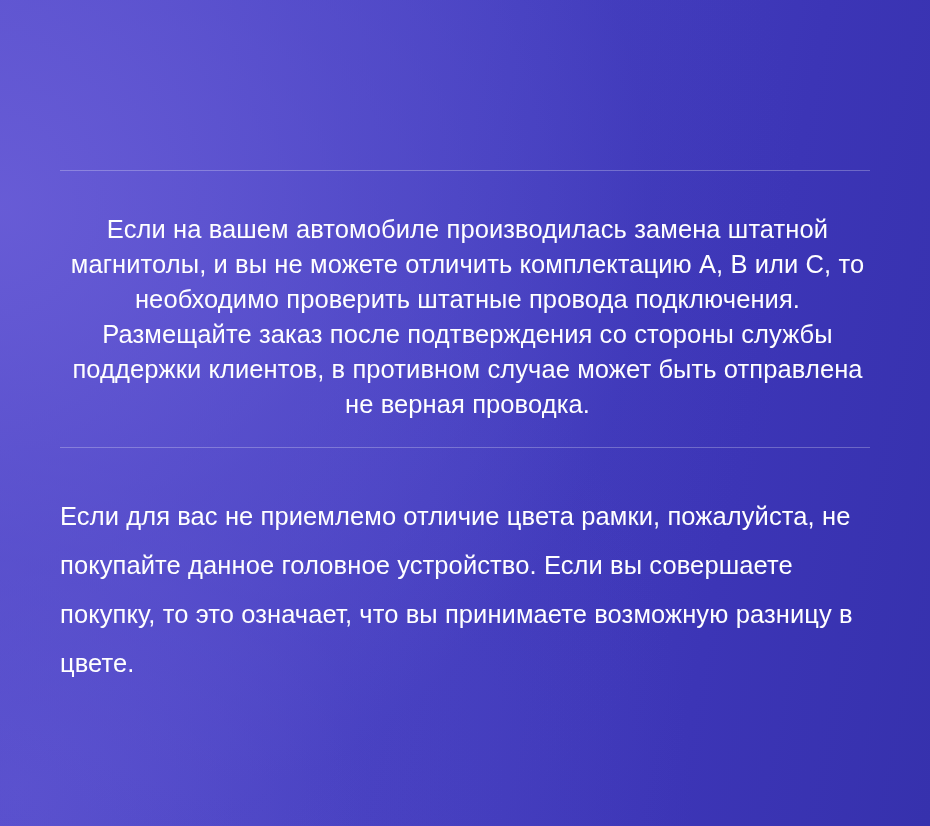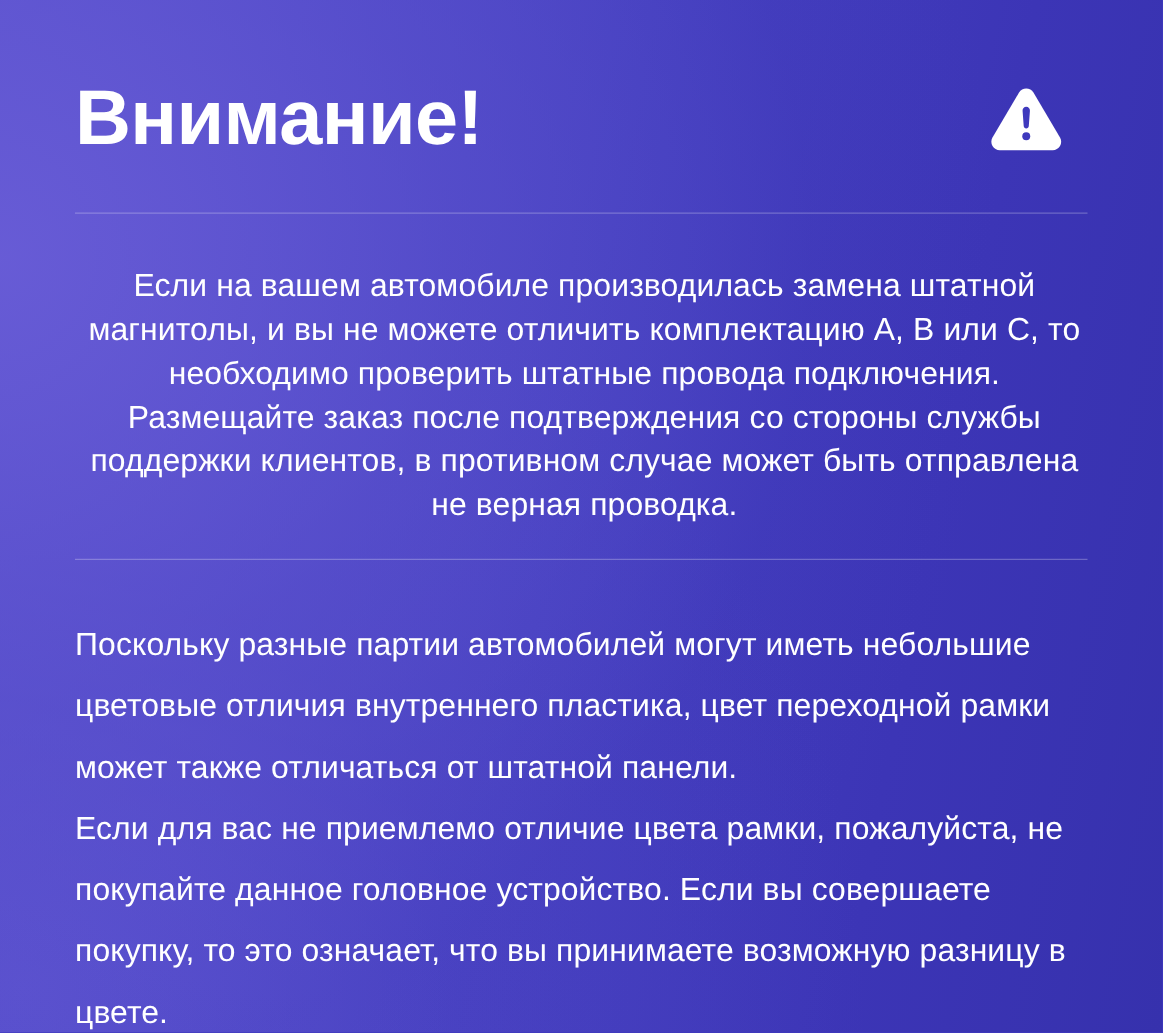--- a/index.html
+++ b/index.html
@@ -90,41 +90,26 @@
   }
   .block-secondary p + p {
     margin-top: 0;
   }
 </style>
 </head>
 <body>
 
 <div id="page">
 
-  <div class="header">
-    <h1 class="title">Внимание!</h1>
-
-    <span class="warn-icon-wrap">
-      <svg class="warn-icon" viewBox="0 0 64 64" aria-hidden="true">
-        <path d="M32 5.2c-2.6 0-5.0 1.35-6.35 3.6L2.2 48.6C0.85 50.95 0.85 53.8 2.2 56.1
-                 c1.35 2.3 3.8 3.7 6.45 3.7h46.7c2.65 0 5.1-1.4 6.45-3.7c1.35-2.3 1.35-5.15 0-7.5
-                 L38.35 8.8C37.0 6.55 34.6 5.2 32 5.2z" fill="#ffffff"></path>
-        <path d="M32 21.5c-1.9 0-3.4 1.6-3.25 3.5l1.0 13.4c0.1 1.2 1.05 2.1 2.25 2.1
-                 c1.2 0 2.15-0.9 2.25-2.1l1.0-13.4C35.4 23.1 33.9 21.5 32 21.5z" fill="#3f39bd"></path>
-        <circle cx="32" cy="47.4" r="3.5" fill="#3f39bd"></circle>
-      </svg>
-    </span>
-  </div>
 
   <hr class="divider divider-top">
 
   <div class="block block-primary">
     <p>Если на вашем автомобиле производилась замена штатной магнитолы, и вы не можете отличить комплектацию A, B или C, то необходимо проверить штатные провода подключения. Размещайте заказ после подтверждения со стороны службы поддержки клиентов, в противном случае может быть отправлена не верная проводка.</p>
   </div>
 
   <hr class="divider divider-mid">
 
   <div class="block block-secondary">
-    <p>Поскольку разные партии автомобилей могут иметь небольшие цветовые отличия внутреннего пластика, цвет переходной рамки может также отличаться от штатной панели.</p>
     <p>Если для вас не приемлемо отличие цвета рамки, пожалуйста, не покупайте данное головное устройство. Если вы совершаете покупку, то это означает, что вы принимаете возможную разницу в цвете.</p>
   </div>
 
 </div>
 
 </body></html>

